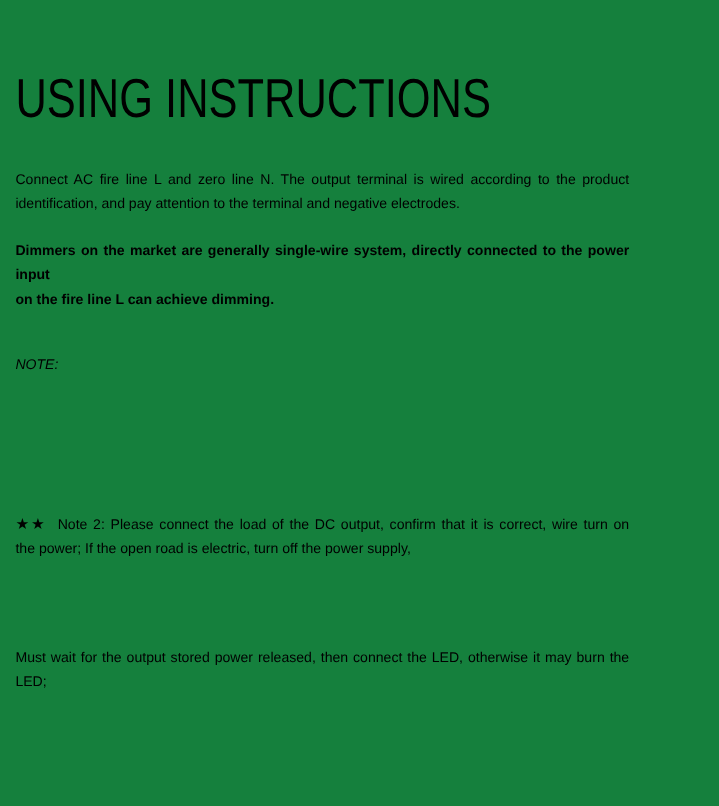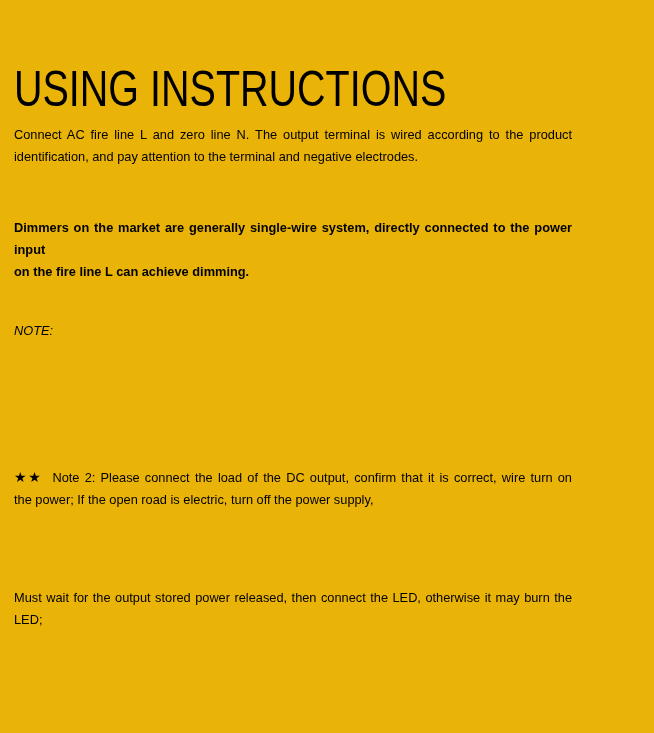--- a/index.html
+++ b/index.html
@@ -4,21 +4,21 @@
 <style>
   html, body {
     margin: 0;
     padding: 0;
     background: #ffffff;
   }
   .page {
     position: relative;
     width: 654px;
     height: 733px;
-    background: #eab308;
+    background: #15803d;
     font-family: "Liberation Sans", sans-serif;
     color: #000000;
     overflow: hidden;
   }
   .doc-title {
     position: absolute;
     left: 14px;
     top: 64px;
     margin: 0;
     font-size: 50px;
@@ -41,21 +41,21 @@
   .line.j {
     text-align: justify;
     text-align-last: justify;
   }
   .stars {
     font-family: "DejaVu Sans", sans-serif;
     font-size: 14px;
     margin-right: 10px;
     color: #000000;
   }
-  .p-wiring   { top: 124px; }
+  .p-wiring   { top: 152px; }
   .p-dimmers  { top: 217px; font-weight: bold; }
   .p-notelbl  { top: 320px; font-style: italic; }
   .p-note1    { top: 383px; }
   .p-note2    { top: 466px; }
   .p-led      { top: 549px; margin-top: 38px; }
 </style>
 </head>
 <body>
 
 <div class="page">

